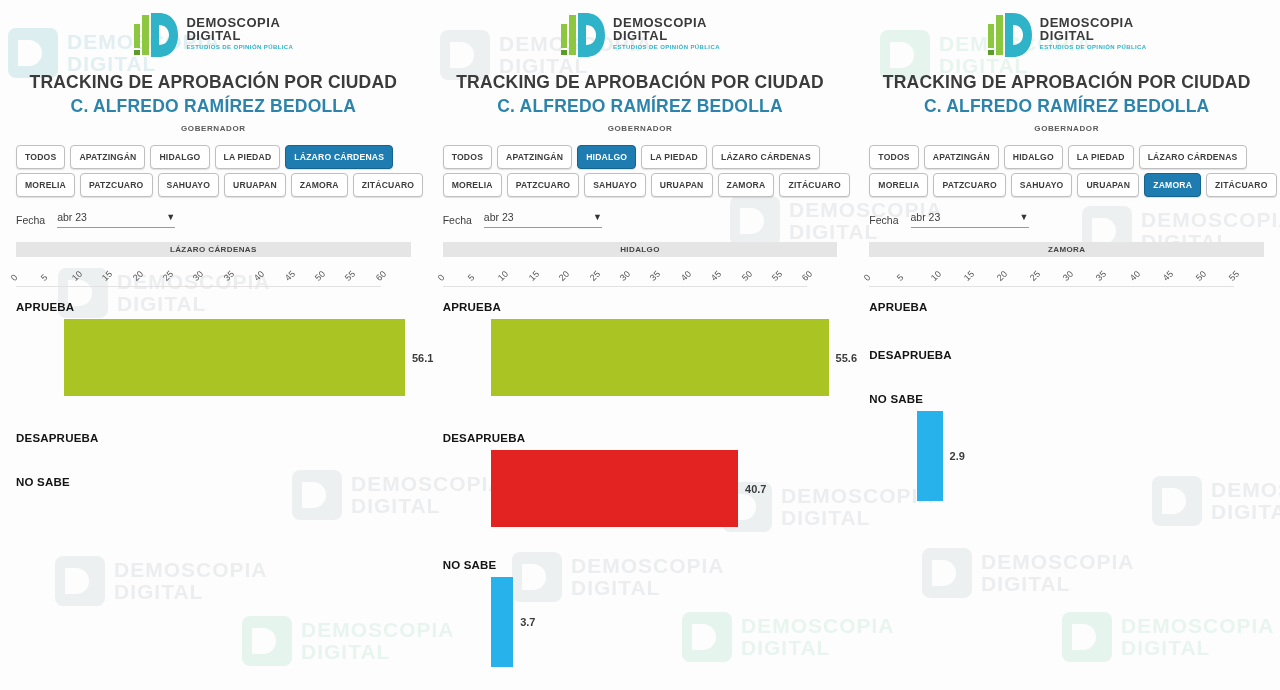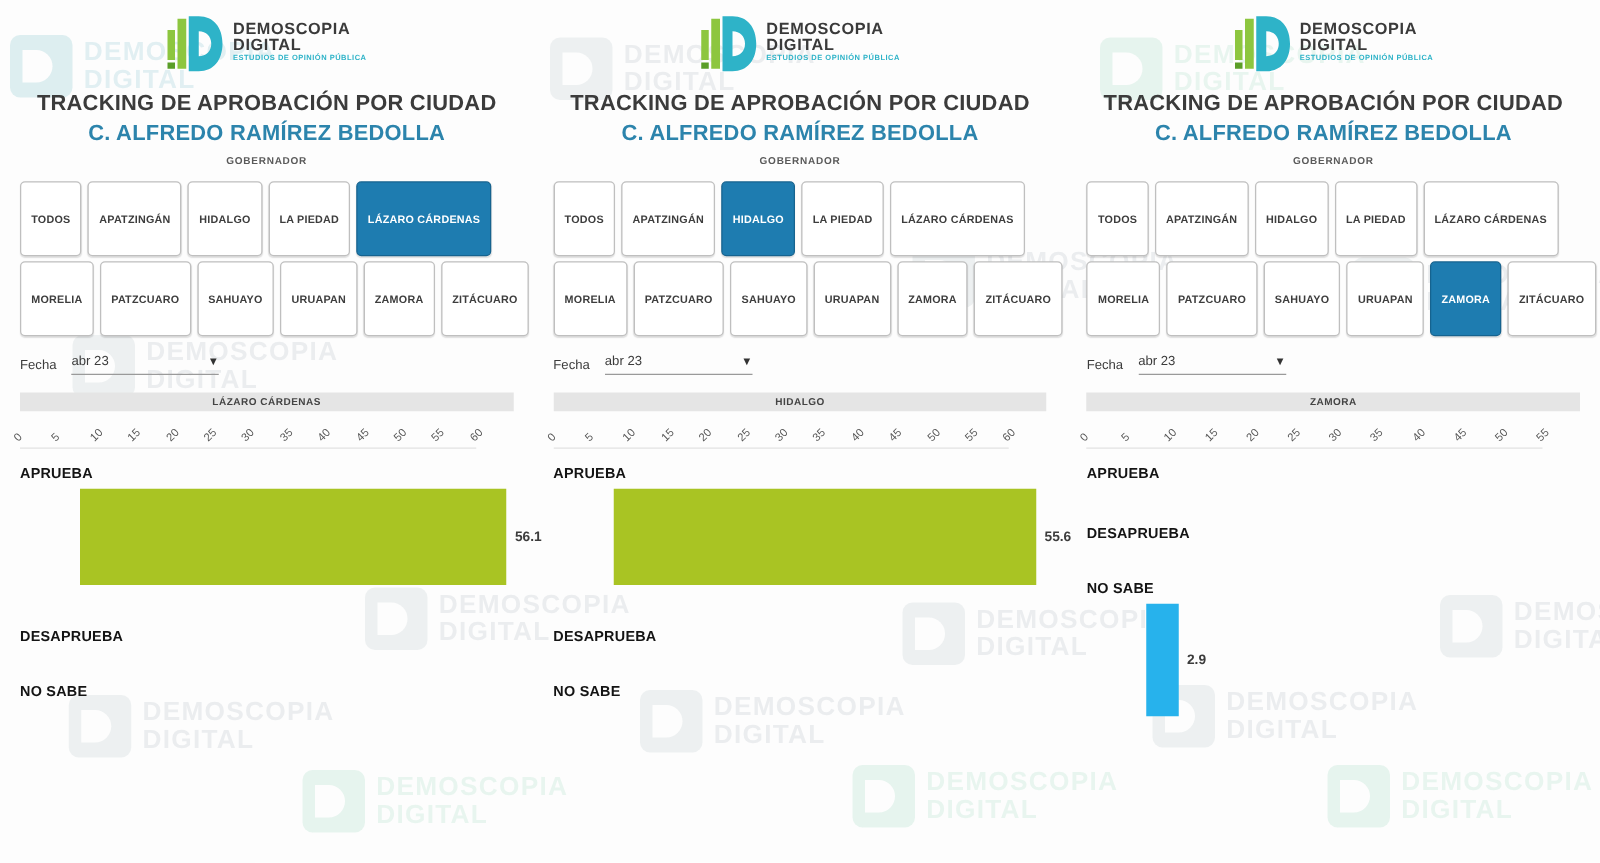--- a/index.html
+++ b/index.html
@@ -25,21 +25,21 @@
   .brand-line{font-weight:bold;font-size:13px;line-height:13px;letter-spacing:.5px;color:#3a3a3a;}
   .brand-tagline{font-weight:bold;font-size:6px;letter-spacing:.4px;color:#2eb3c8;margin-top:2px;}
 
   .page-title{text-align:center;font-weight:bold;font-size:17.5px;color:#3b3b3b;margin-top:12px;letter-spacing:.2px;}
   .page-subtitle{text-align:center;font-weight:bold;font-size:17.5px;color:#2c84ac;margin-top:3px;letter-spacing:.2px;}
   .role-label{text-align:center;font-weight:bold;font-size:8px;color:#5a5a5a;letter-spacing:.6px;margin-top:7px;}
 
   .btn-rows{margin-top:12px;}
   .btn-row{display:flex;gap:5px;margin-top:4px;flex-wrap:nowrap;}
   .city-btn{font-family:"Liberation Sans",sans-serif;font-size:8.6px;font-weight:bold;color:#3d3d3d;
-    background:#fff;border:1px solid #bfbfbf;border-radius:4px;padding:24px 8px;white-space:nowrap;
+    background:#fff;border:1px solid #bfbfbf;border-radius:4px;padding:6px 8px;white-space:nowrap;
     box-shadow:0 1px 1px rgba(0,0,0,.12);cursor:pointer;letter-spacing:.2px;}
   .city-btn.selected{background:#1e7cb0;border-color:#16638f;color:#fff;}
 
   .fecha-row{display:flex;align-items:center;margin-top:14px;font-size:10.5px;color:#3c3c3c;}
   .fecha-label{margin-right:12px;}
   .fecha-control{display:flex;align-items:center;justify-content:space-between;width:118px;
     border-bottom:1px solid #9a9a9a;padding-bottom:4px;cursor:pointer;}
   .fecha-value{font-size:10.5px;color:#3c3c3c;}
   .fecha-arrow{font-size:9px;color:#333;}
 
@@ -299,23 +299,31 @@
           </div>
           <div class="cat" style="margin-top: 14px;">
             <div class="cat-label">APRUEBA</div>
             <div class="bar-row">
               <div class="bar" style="width: 92.6667%; height: 77px; background: rgb(169, 196, 35);"></div>
               <span class="value">55.6</span>
             </div>
           </div>
           <div class="cat" style="margin-top: 36px;">
             <div class="cat-label">DESAPRUEBA</div>
+            <div class="bar-row">
+              <div class="bar" style="width: 67.8333%; height: 77px; background: rgb(227, 35, 34);"></div>
+              <span class="value">40.7</span>
+            </div>
           </div>
           <div class="cat" style="margin-top: 32px;">
             <div class="cat-label">NO SABE</div>
+            <div class="bar-row">
+              <div class="bar" style="width: 6.16667%; height: 90px; background: rgb(39, 178, 236);"></div>
+              <span class="value">3.7</span>
+            </div>
           </div>
         </div>
       </div>
       <div class="panel">
         <div class="logo-row">
           <div><svg width="46" height="46" viewBox="0 0 46 46">
               <rect x="1" y="12" width="6" height="24" fill="#8dc63f"></rect>
               <rect x="1" y="38" width="6" height="5" fill="#5a9e28"></rect>
               <rect x="9" y="3" width="7" height="40" fill="#8dc63f"></rect>
               <path fill-rule="evenodd" fill="#2eb3c8" d="M18 1 h8 c12 0 19 9 19 22 c0 13 -7 22 -19 22 h-8 z M26 13 c6 0 10 4 10 10 c0 6 -4 10 -10 10 z"></path>

